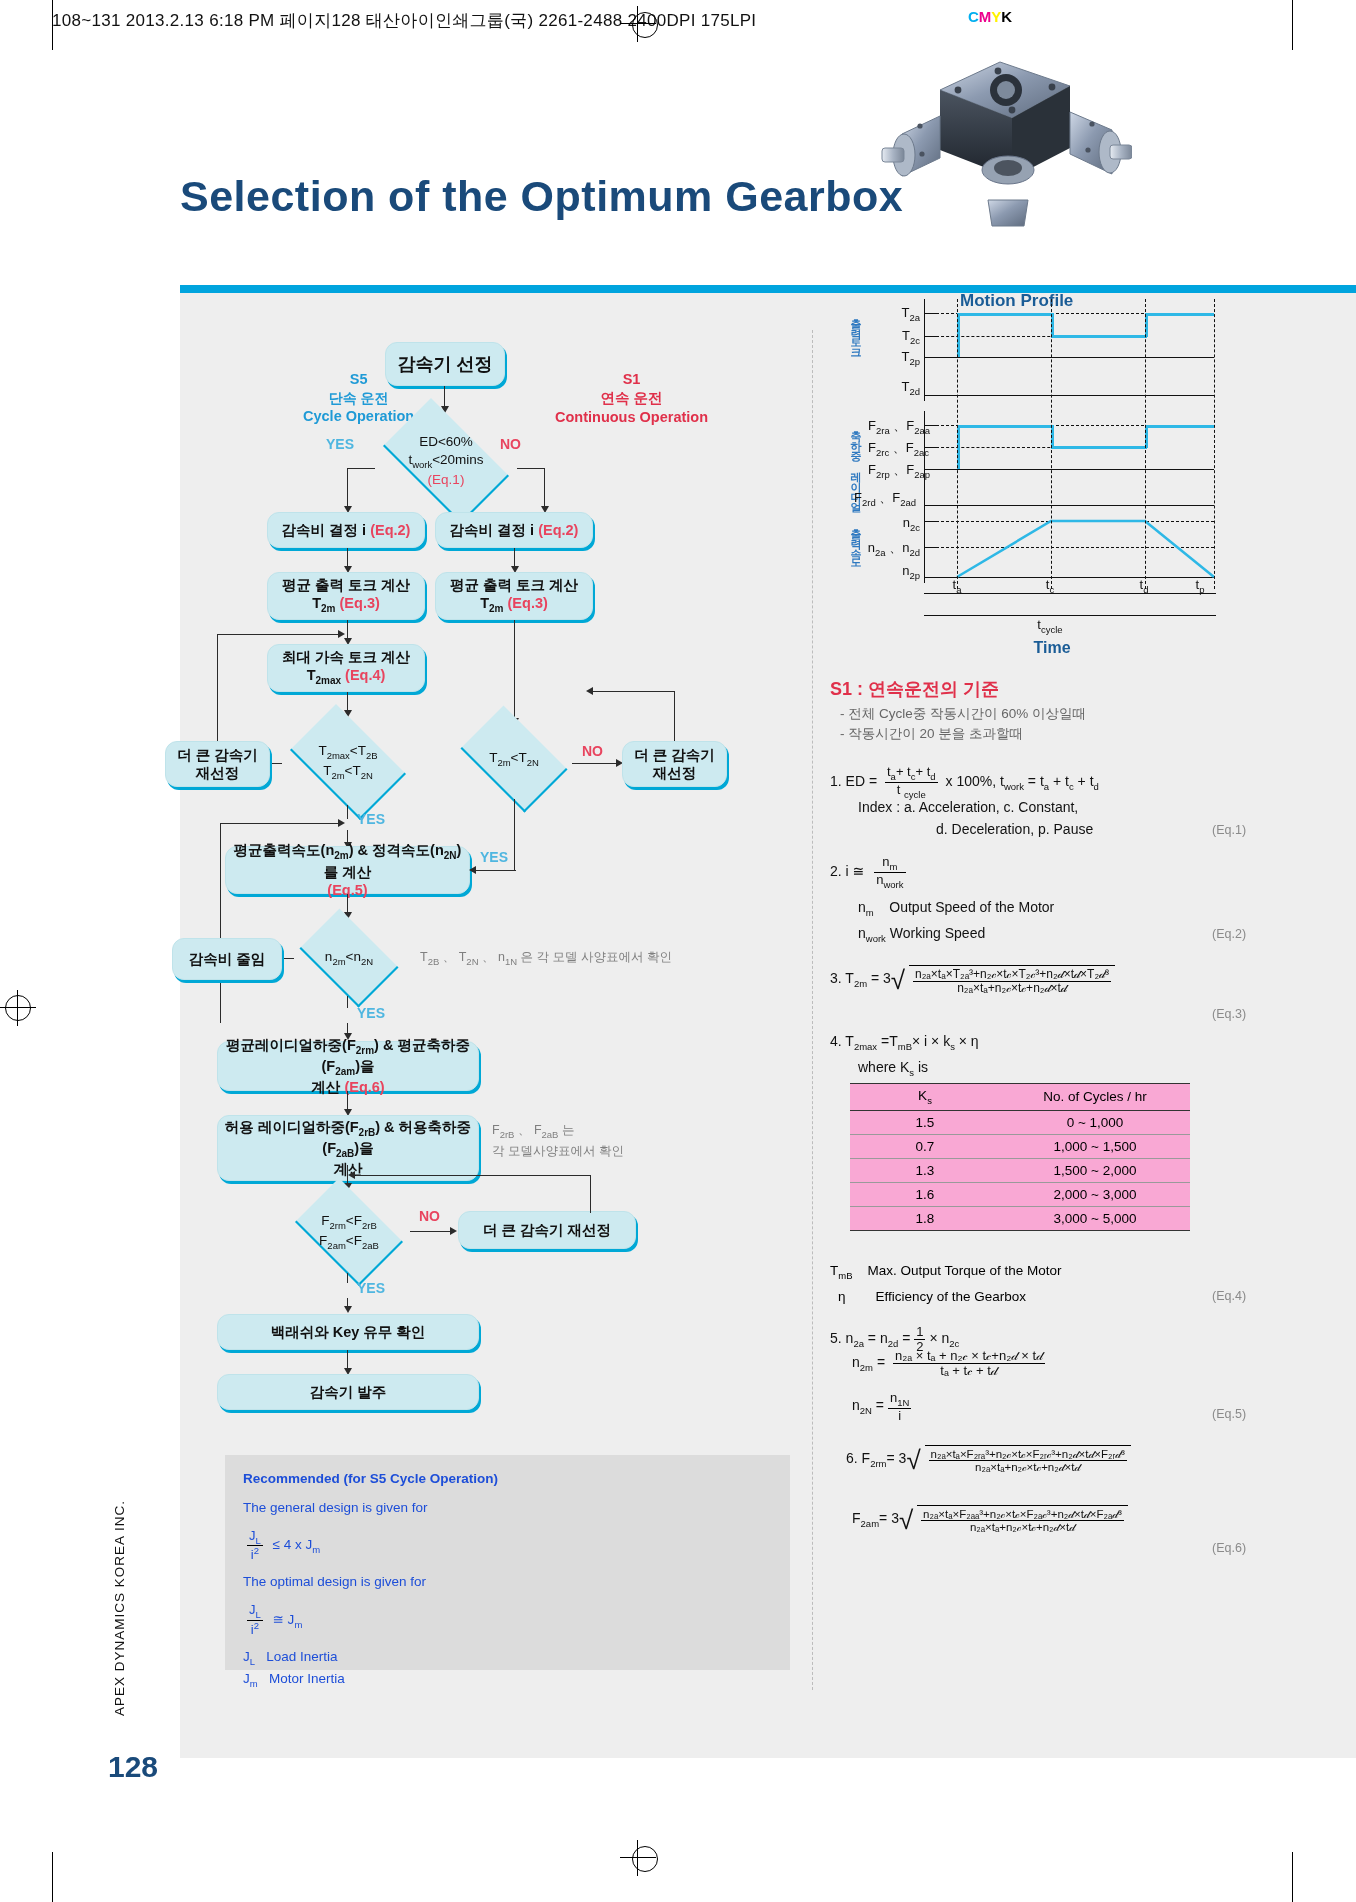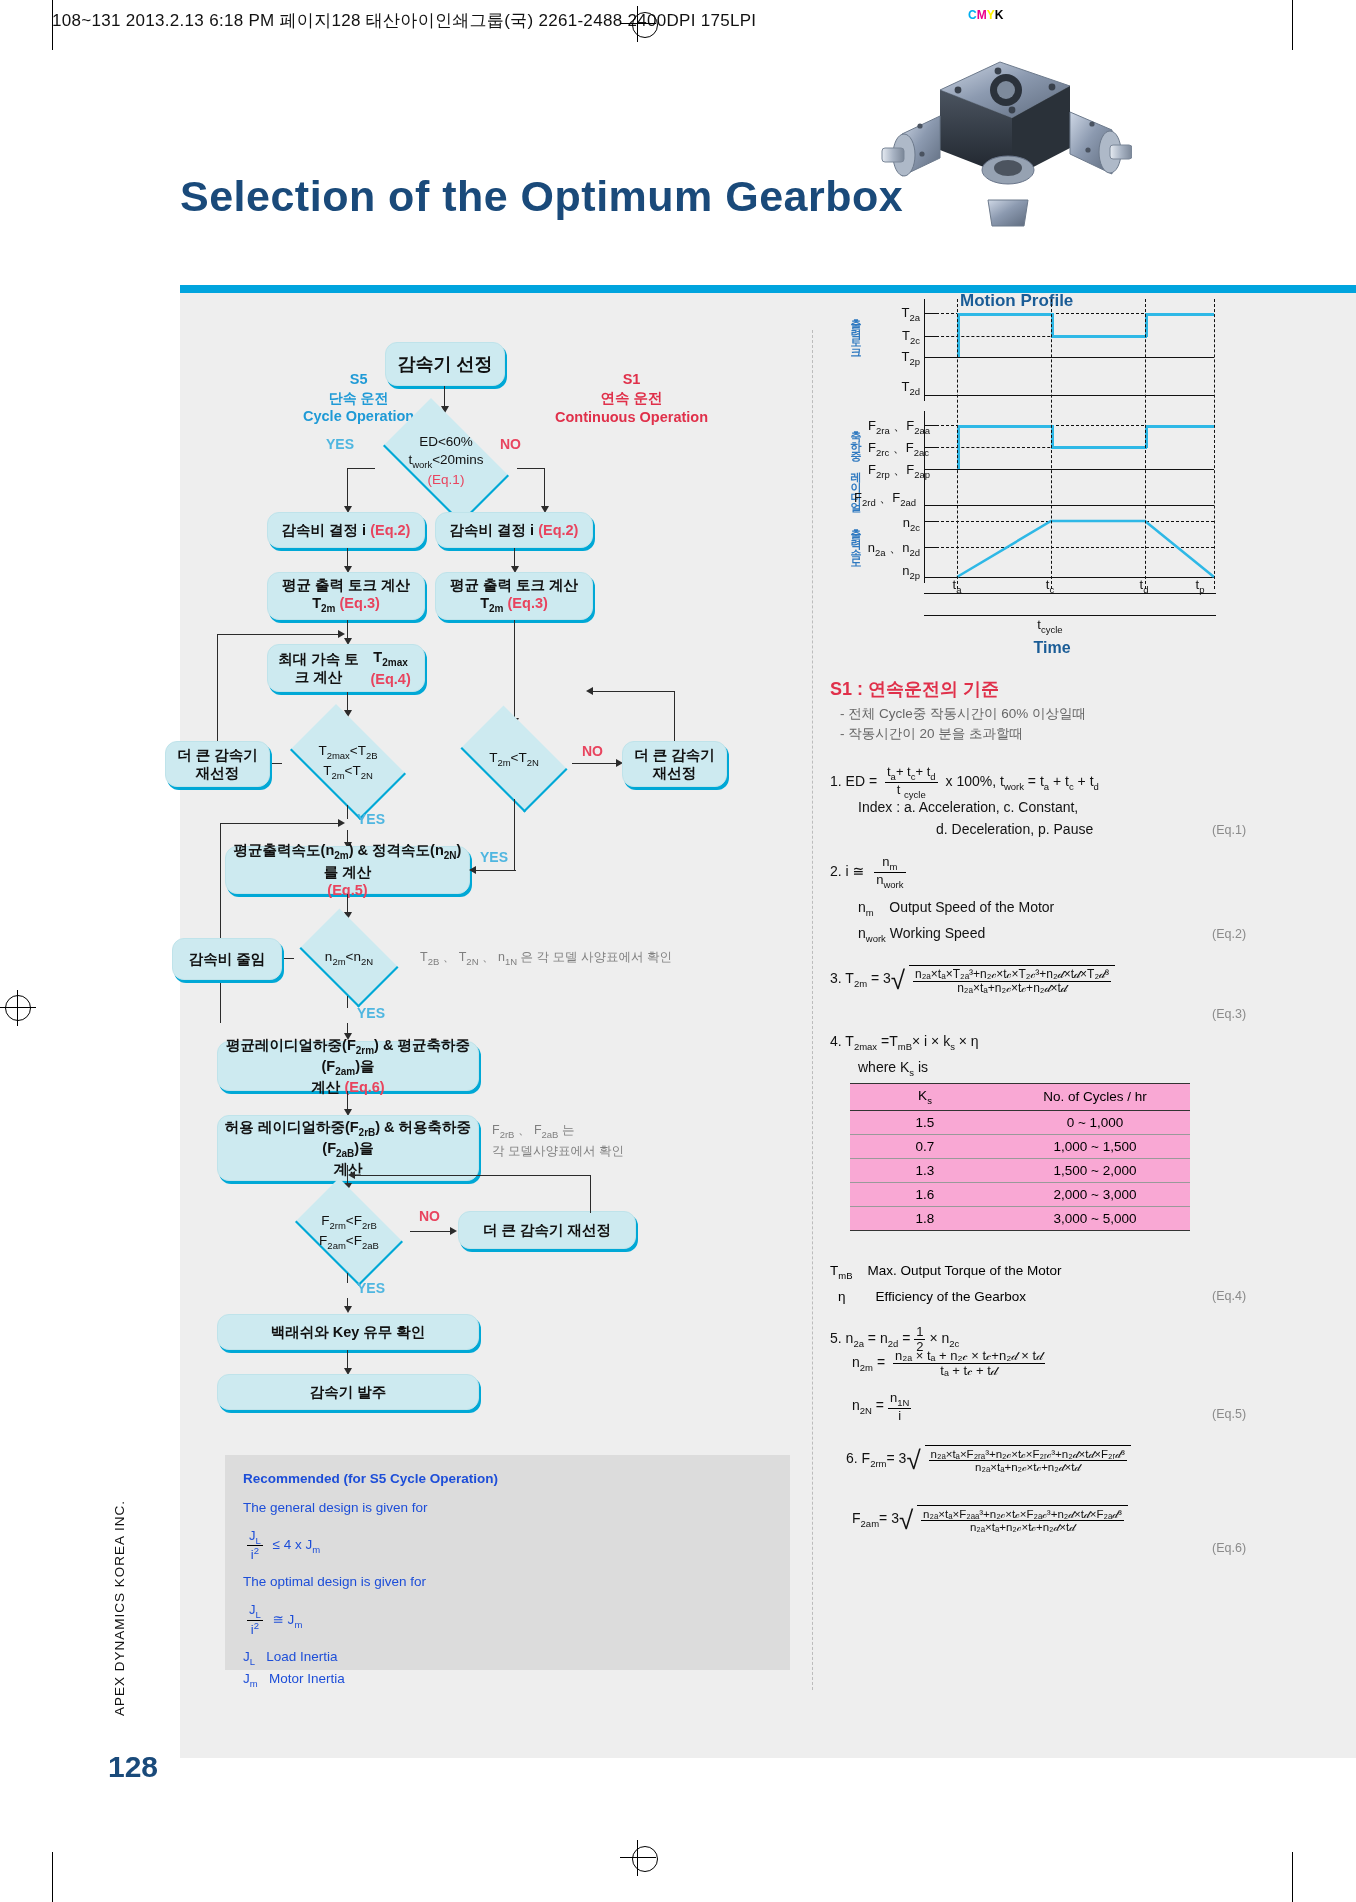--- a/index.html
+++ b/index.html
@@ -10,21 +10,21 @@
     font-family:"Liberation Sans", sans-serif;
     color:#000;
     overflow:hidden;
   }
   
   .printbar{
     position:absolute; left:0; top:0; width:1356px; height:42px;
     font-size:17px; color:#111; white-space:nowrap;
   }
   .printbar .txt{ position:absolute; left:52px; top:9px; letter-spacing:.3px; }
-  .printbar .cmyk{ position:absolute; left:968px; top:8px; font-weight:bold; font-size:12px; }
+  .printbar .cmyk{ position:absolute; left:968px; top:8px; font-weight:bold; font-size:15px; }
   .cmyk span:nth-child(1){color:#00AEEF;}
   .cmyk span:nth-child(2){color:#EC008C;}
   .cmyk span:nth-child(3){color:#FFF200;}
   .cmyk span:nth-child(4){color:#000;}
   .corner{position:absolute;background:#000;}
   .regmark{position:absolute;width:36px;height:36px;}
   .regmark:before,.regmark:after{content:"";position:absolute;background:#000;}
   .regmark:before{left:17px;top:0;width:1px;height:36px;}
   .regmark:after{top:17px;left:0;height:1px;width:36px;}
   .regcirc{position:absolute;border:1px solid #000;border-radius:50%;width:26px;height:26px;}
@@ -298,21 +298,21 @@
     <div><span>T</span><span class="sub">2m</span> <span class="eq">(Eq.3)</span></div>
   </div>
 
   <div class="ln v" style="left:167px;top:327px;height:20px;"></div>
   <div class="arrow-d" style="left:164px;top:345px;"></div>
 
   <div class="ln v" style="left:37px;top:341px;height:150px;"></div>
   <div class="ln h" style="left:37px;top:341px;width:124px;"></div>
   <div class="arrow-r" style="left:158px;top:337px;"></div>
 
-  <div class="node" style="left:87px;top:351px;width:158px;height:48px;">
+  <div class="node" style="left:87px;top:351px;width:158px;height:48px;flex-direction:column;">
     <div>최대 가속 토크 계산</div>
     <div><span>T</span><span class="sub">2max</span> <span class="eq">(Eq.4)</span></div>
   </div>
   <div class="ln v" style="left:167px;top:399px;height:20px;"></div>
   <div class="arrow-d" style="left:164px;top:417px;"></div>
 
   <div class="ln v" style="left:334px;top:327px;height:100px;"></div>
   <div class="arrow-d" style="left:331px;top:425px;"></div>
 
   <div class="diamond" style="left:98px;top:423px;width:140px;height:92px;">

